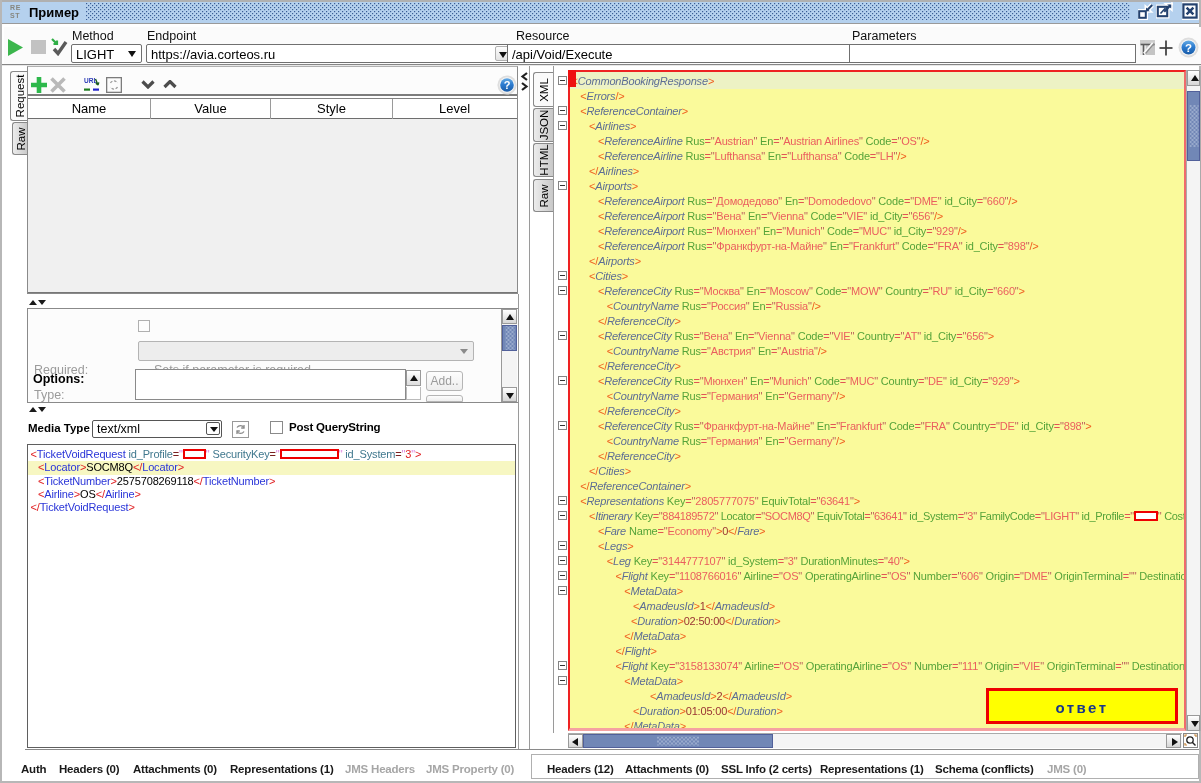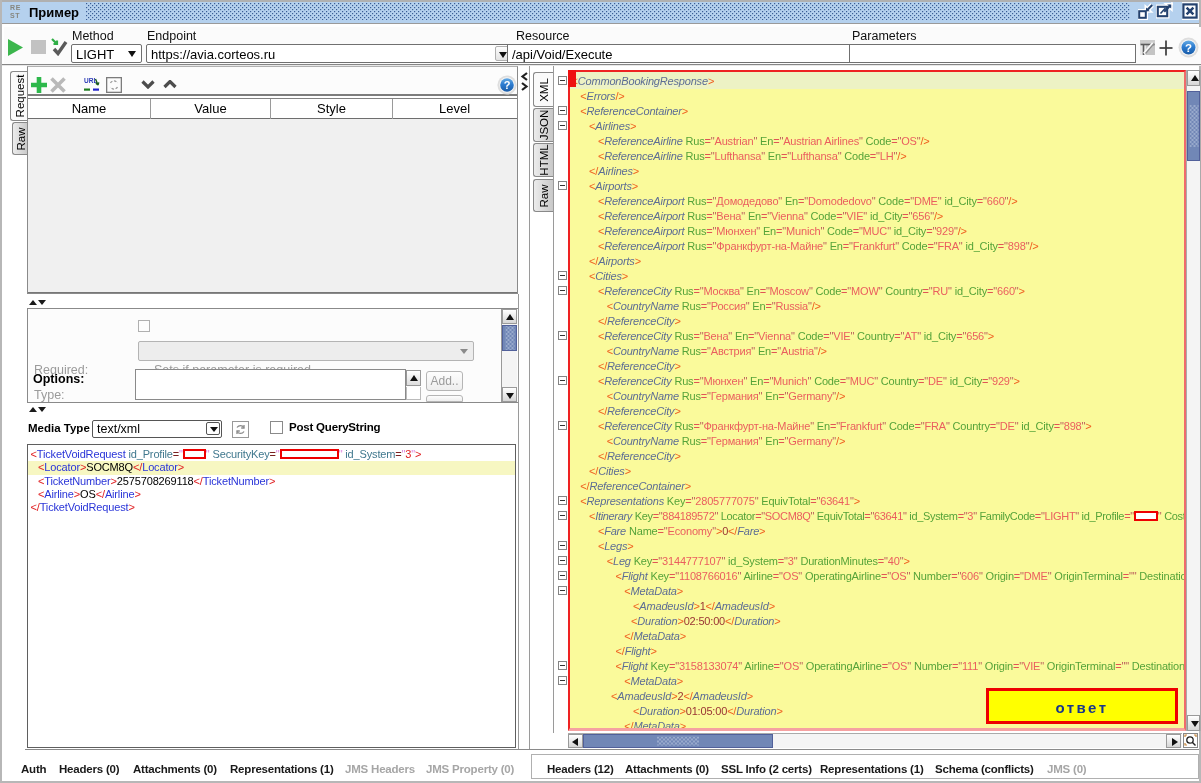--- a/index.html
+++ b/index.html
@@ -369,21 +369,21 @@
 <div class="rline" style="padding-left:27.9px"><i class="rb">&lt;</i><i class="rt">Legs</i><i class="rb">&gt;</i></div>
 <div class="rline" style="padding-left:36.7px"><i class="rb">&lt;</i><i class="rt">Leg</i><i class="sp"> </i><i class="ra">Key</i><i class="re">=</i><i class="rq">"</i><i class="rv">3144777107</i><i class="rq">"</i><i class="sp"> </i><i class="ra">id_System</i><i class="re">=</i><i class="rq">"</i><i class="rv">3</i><i class="rq">"</i><i class="sp"> </i><i class="ra">DurationMinutes</i><i class="re">=</i><i class="rq">"</i><i class="rv">40</i><i class="rq">"</i><i class="rb">&gt;</i></div>
 <div class="rline" style="padding-left:45.5px"><i class="rb">&lt;</i><i class="rt">Flight</i><i class="sp"> </i><i class="ra">Key</i><i class="re">=</i><i class="rq">"</i><i class="rv">1108766016</i><i class="rq">"</i><i class="sp"> </i><i class="ra">Airline</i><i class="re">=</i><i class="rq">"</i><i class="rv">OS</i><i class="rq">"</i><i class="sp"> </i><i class="ra">OperatingAirline</i><i class="re">=</i><i class="rq">"</i><i class="rv">OS</i><i class="rq">"</i><i class="sp"> </i><i class="ra">Number</i><i class="re">=</i><i class="rq">"</i><i class="rv">606</i><i class="rq">"</i><i class="sp"> </i><i class="ra">Origin</i><i class="re">=</i><i class="rq">"</i><i class="rv">DME</i><i class="rq">"</i><i class="sp"> </i><i class="ra">OriginTerminal</i><i class="re">=</i><i class="rq">"</i><i class="rq">"</i><i class="sp"> </i><i class="ra">Destination</i></div>
 <div class="rline" style="padding-left:54.3px"><i class="rb">&lt;</i><i class="rt">MetaData</i><i class="rb">&gt;</i></div>
 <div class="rline" style="padding-left:63.1px"><i class="rb">&lt;</i><i class="rt">AmadeusId</i><i class="rb">&gt;</i><i class="rx">1</i><i class="rb">&lt;/</i><i class="rt">AmadeusId</i><i class="rb">&gt;</i></div>
 <div class="rline" style="padding-left:61px"><i class="rb">&lt;</i><i class="rt">Duration</i><i class="rb">&gt;</i><i class="rx">02:50:00</i><i class="rb">&lt;/</i><i class="rt">Duration</i><i class="rb">&gt;</i></div>
 <div class="rline" style="padding-left:54.3px"><i class="rb">&lt;/</i><i class="rt">MetaData</i><i class="rb">&gt;</i></div>
 <div class="rline" style="padding-left:45.5px"><i class="rb">&lt;/</i><i class="rt">Flight</i><i class="rb">&gt;</i></div>
 <div class="rline" style="padding-left:45.5px"><i class="rb">&lt;</i><i class="rt">Flight</i><i class="sp"> </i><i class="ra">Key</i><i class="re">=</i><i class="rq">"</i><i class="rv">3158133074</i><i class="rq">"</i><i class="sp"> </i><i class="ra">Airline</i><i class="re">=</i><i class="rq">"</i><i class="rv">OS</i><i class="rq">"</i><i class="sp"> </i><i class="ra">OperatingAirline</i><i class="re">=</i><i class="rq">"</i><i class="rv">OS</i><i class="rq">"</i><i class="sp"> </i><i class="ra">Number</i><i class="re">=</i><i class="rq">"</i><i class="rv">111</i><i class="rq">"</i><i class="sp"> </i><i class="ra">Origin</i><i class="re">=</i><i class="rq">"</i><i class="rv">VIE</i><i class="rq">"</i><i class="sp"> </i><i class="ra">OriginTerminal</i><i class="re">=</i><i class="rq">"</i><i class="rq">"</i><i class="sp"> </i><i class="ra">Destination</i><i class="re">=</i></div>
 <div class="rline" style="padding-left:54.3px"><i class="rb">&lt;</i><i class="rt">MetaData</i><i class="rb">&gt;</i></div>
-<div class="rline" style="padding-left:41px"><i class="rb">&lt;</i><i class="rt">AmadeusId</i><i class="rb">&gt;</i><i class="rx">2</i><i class="rb">&lt;/</i><i class="rt">AmadeusId</i><i class="rb">&gt;</i></div>
+<div class="rline" style="padding-left:80px"><i class="rb">&lt;</i><i class="rt">AmadeusId</i><i class="rb">&gt;</i><i class="rx">2</i><i class="rb">&lt;/</i><i class="rt">AmadeusId</i><i class="rb">&gt;</i></div>
 <div class="rline" style="padding-left:63.1px"><i class="rb">&lt;</i><i class="rt">Duration</i><i class="rb">&gt;</i><i class="rx">01:05:00</i><i class="rb">&lt;/</i><i class="rt">Duration</i><i class="rb">&gt;</i></div>
 <div class="rline" style="padding-left:54.3px"><i class="rb">&lt;/</i><i class="rt">MetaData</i><i class="rb">&gt;</i></div>
 </div>
 <div id="caret"></div>
 
 <div id="ansBox">
       <span>ответ</span>
     </div>
 
 <div class="mscroll" style="left:1184px;top:70px;width:15px;height:661px;border:1px solid #aaa;border-top:none">

